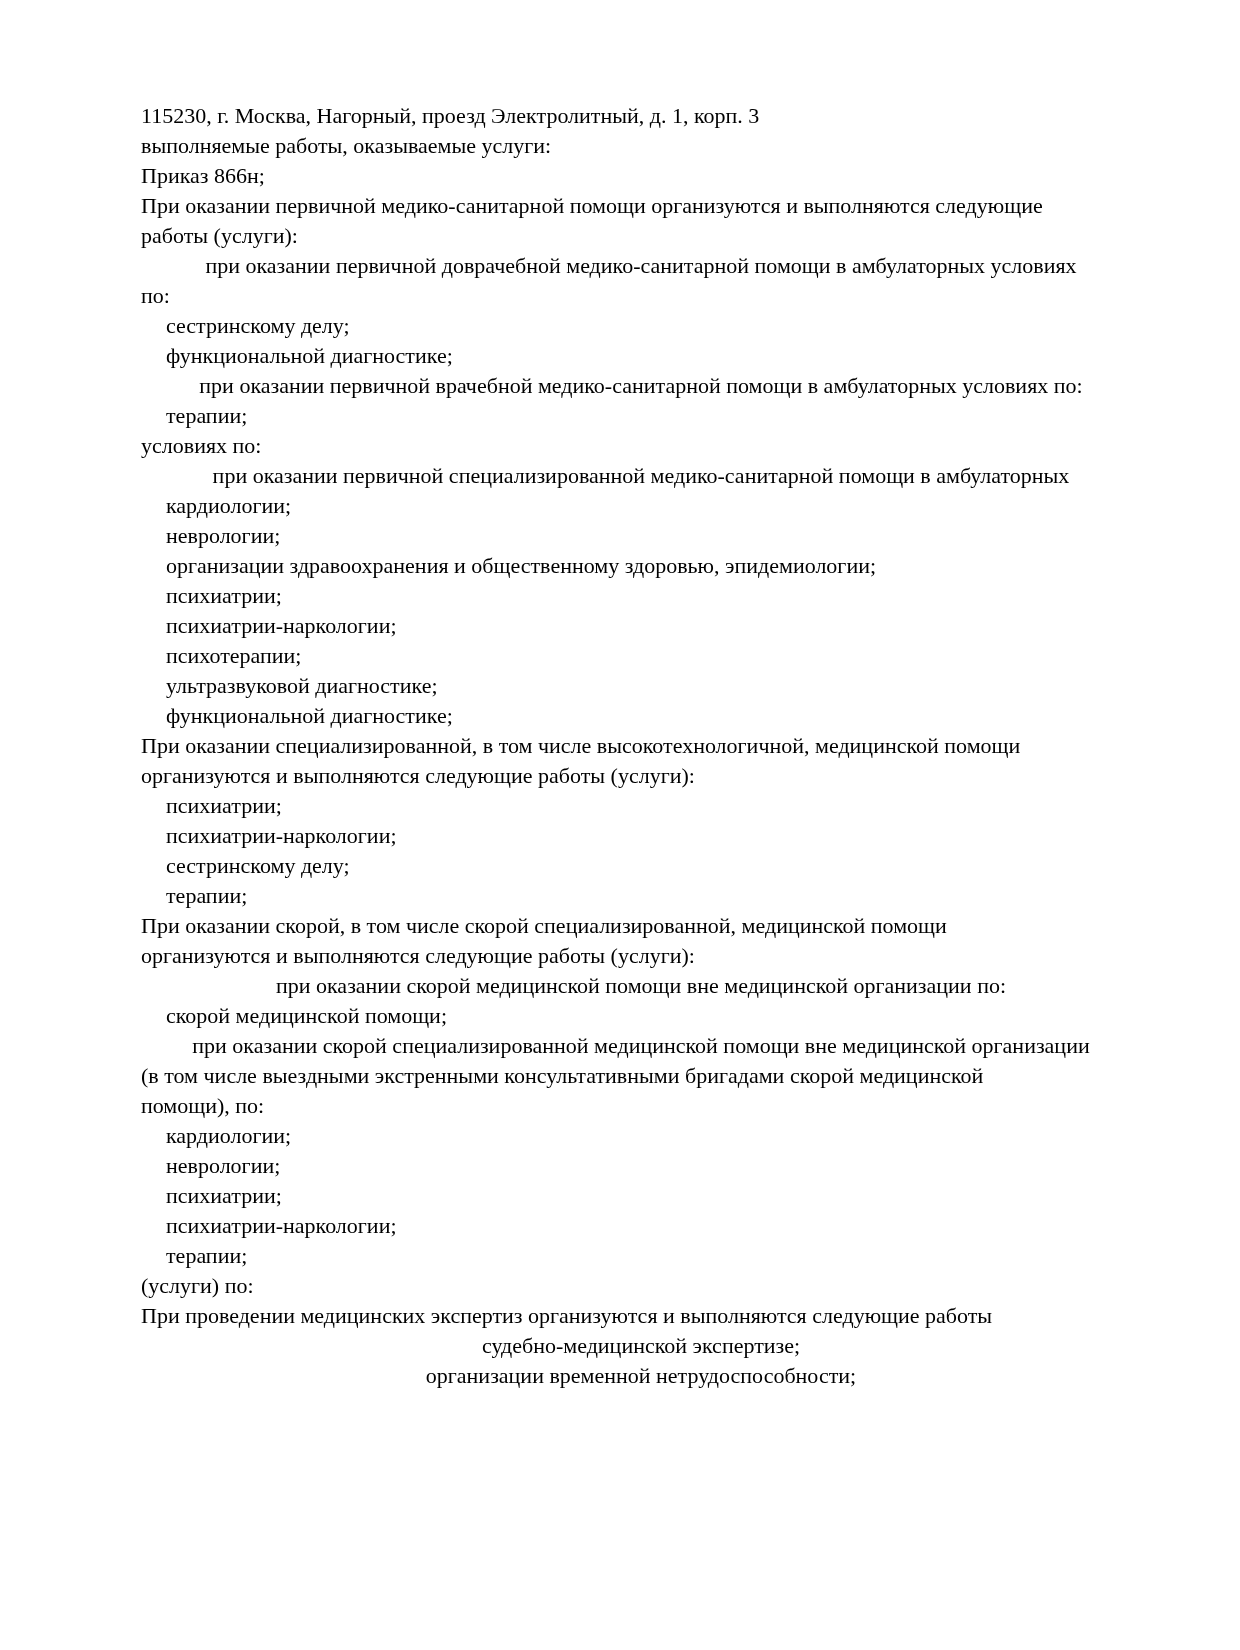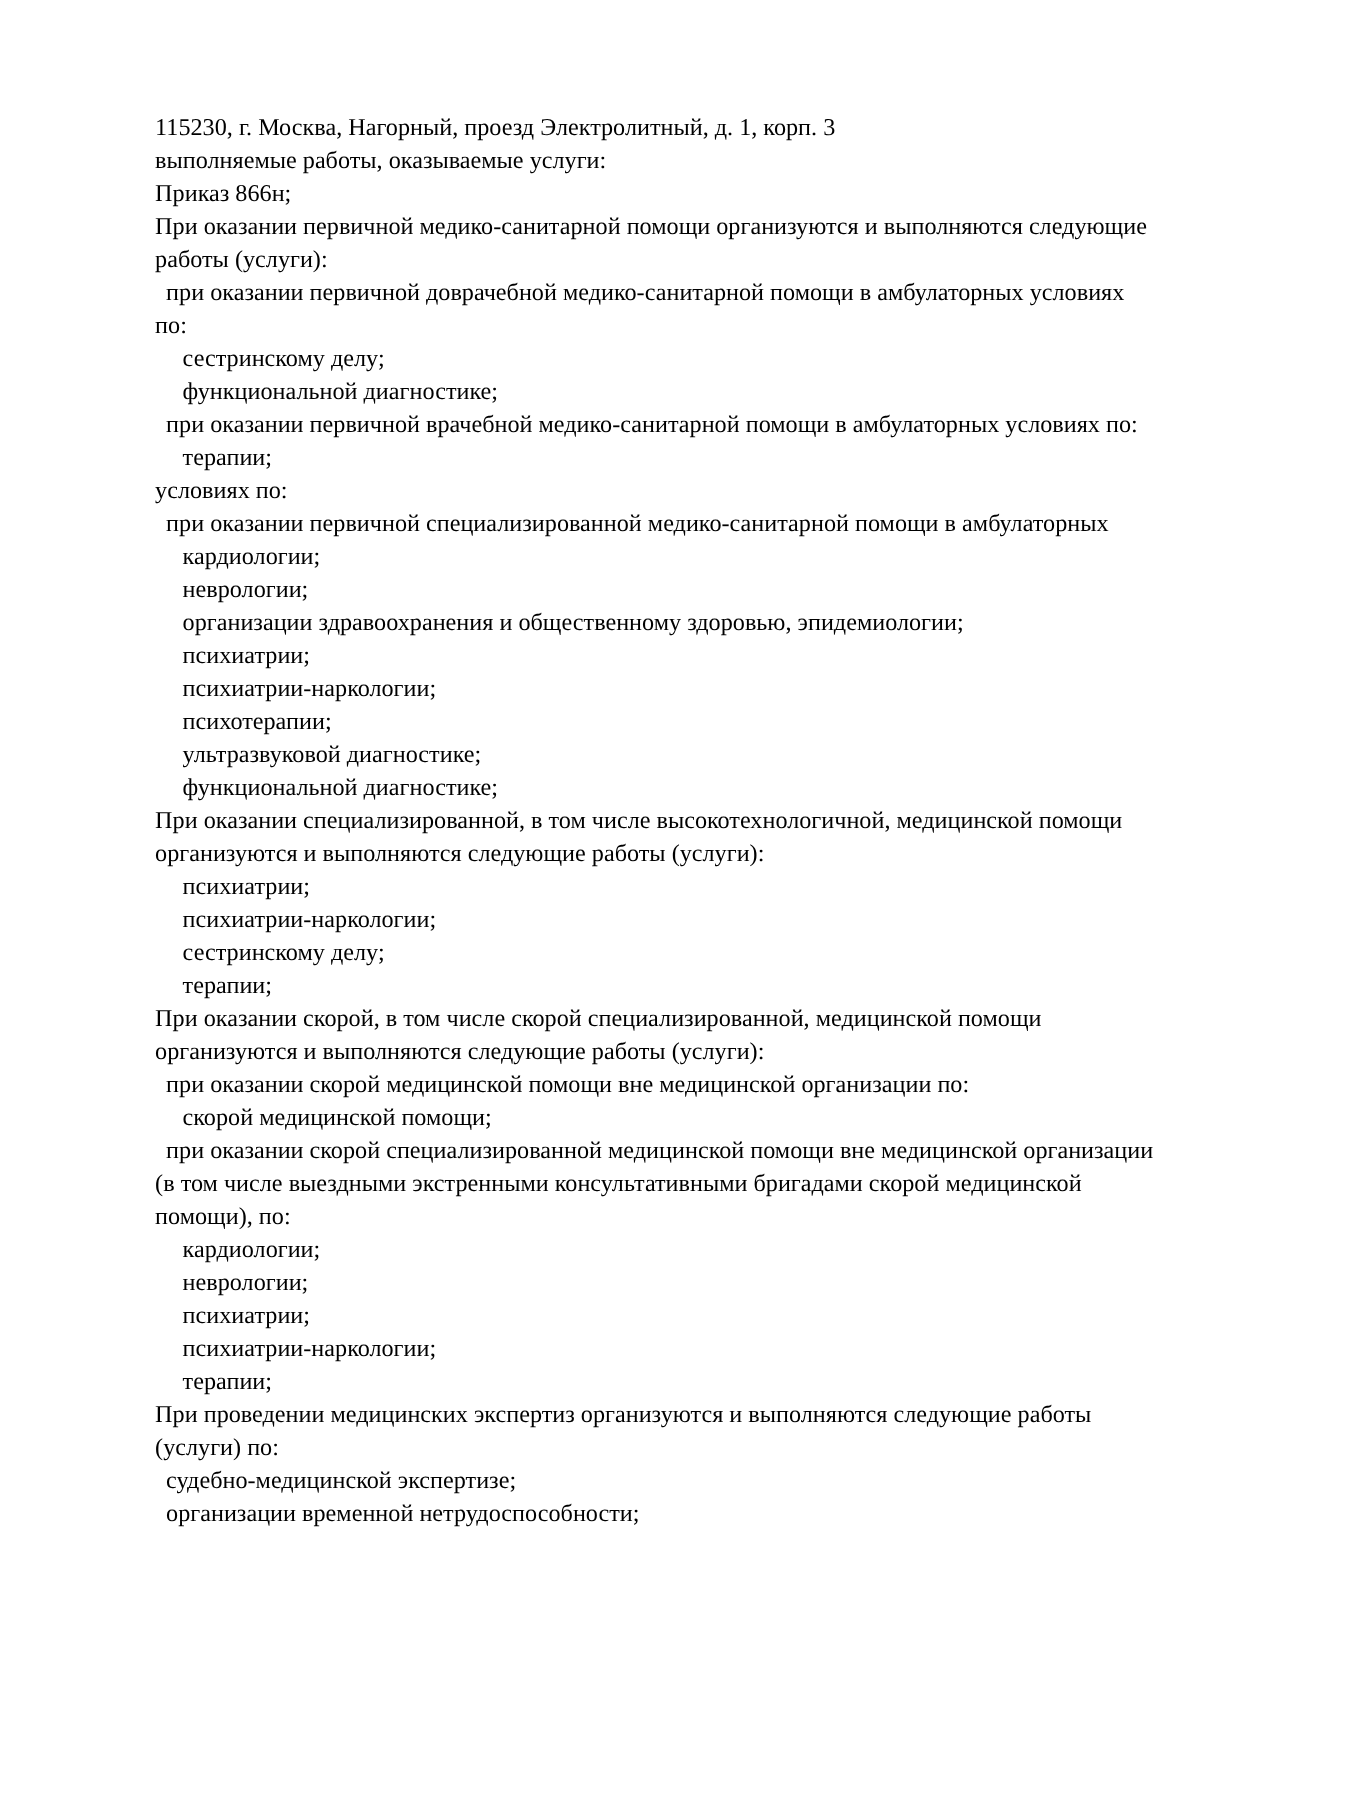--- a/index.html
+++ b/index.html
@@ -30,21 +30,21 @@
     width: 990px;
     color: #000000;
     font-size: 22px;
     line-height: 30px;
     white-space: nowrap;
   }
   .doc-line {
     height: 30px;
   }
   .indent-0 { padding-left: 0; }
-  .indent-1 { padding-left: 10px; }
+  .indent-1 { padding-left: 10px; text-align: center; }
   .indent-2 { padding-left: 25px; font-family: Liberation Serif, serif; }
 </style>
 </head>
 <body>
 
 <div class="page">
   <div class="doc-text" id="doc-text">
       <div class="doc-line indent-0">115230, г. Москва, Нагорный, проезд Электролитный, д. 1, корп. 3</div>
       <div class="doc-line indent-0">выполняемые работы, оказываемые услуги:</div>
       <div class="doc-line indent-0">Приказ 866н;</div>
@@ -77,18 +77,18 @@
       <div class="doc-line indent-1">при оказании скорой медицинской помощи вне медицинской организации по:</div>
       <div class="doc-line indent-2">скорой медицинской помощи;</div>
       <div class="doc-line indent-1">при оказании скорой специализированной медицинской помощи вне медицинской организации</div>
       <div class="doc-line indent-0">(в том числе выездными экстренными консультативными бригадами скорой медицинской</div>
       <div class="doc-line indent-0">помощи), по:</div>
       <div class="doc-line indent-2">кардиологии;</div>
       <div class="doc-line indent-2">неврологии;</div>
       <div class="doc-line indent-2">психиатрии;</div>
       <div class="doc-line indent-2">психиатрии-наркологии;</div>
       <div class="doc-line indent-2">терапии;</div>
+      <div class="doc-line indent-0">(услуги) по:</div>
       <div class="doc-line indent-0">При проведении медицинских экспертиз организуются и выполняются следующие работы</div>
-      <div class="doc-line indent-0">(услуги) по:</div>
       <div class="doc-line indent-1">судебно-медицинской экспертизе;</div>
       <div class="doc-line indent-1">организации временной нетрудоспособности;</div>
     </div>
 </div>
 
 </body></html>

